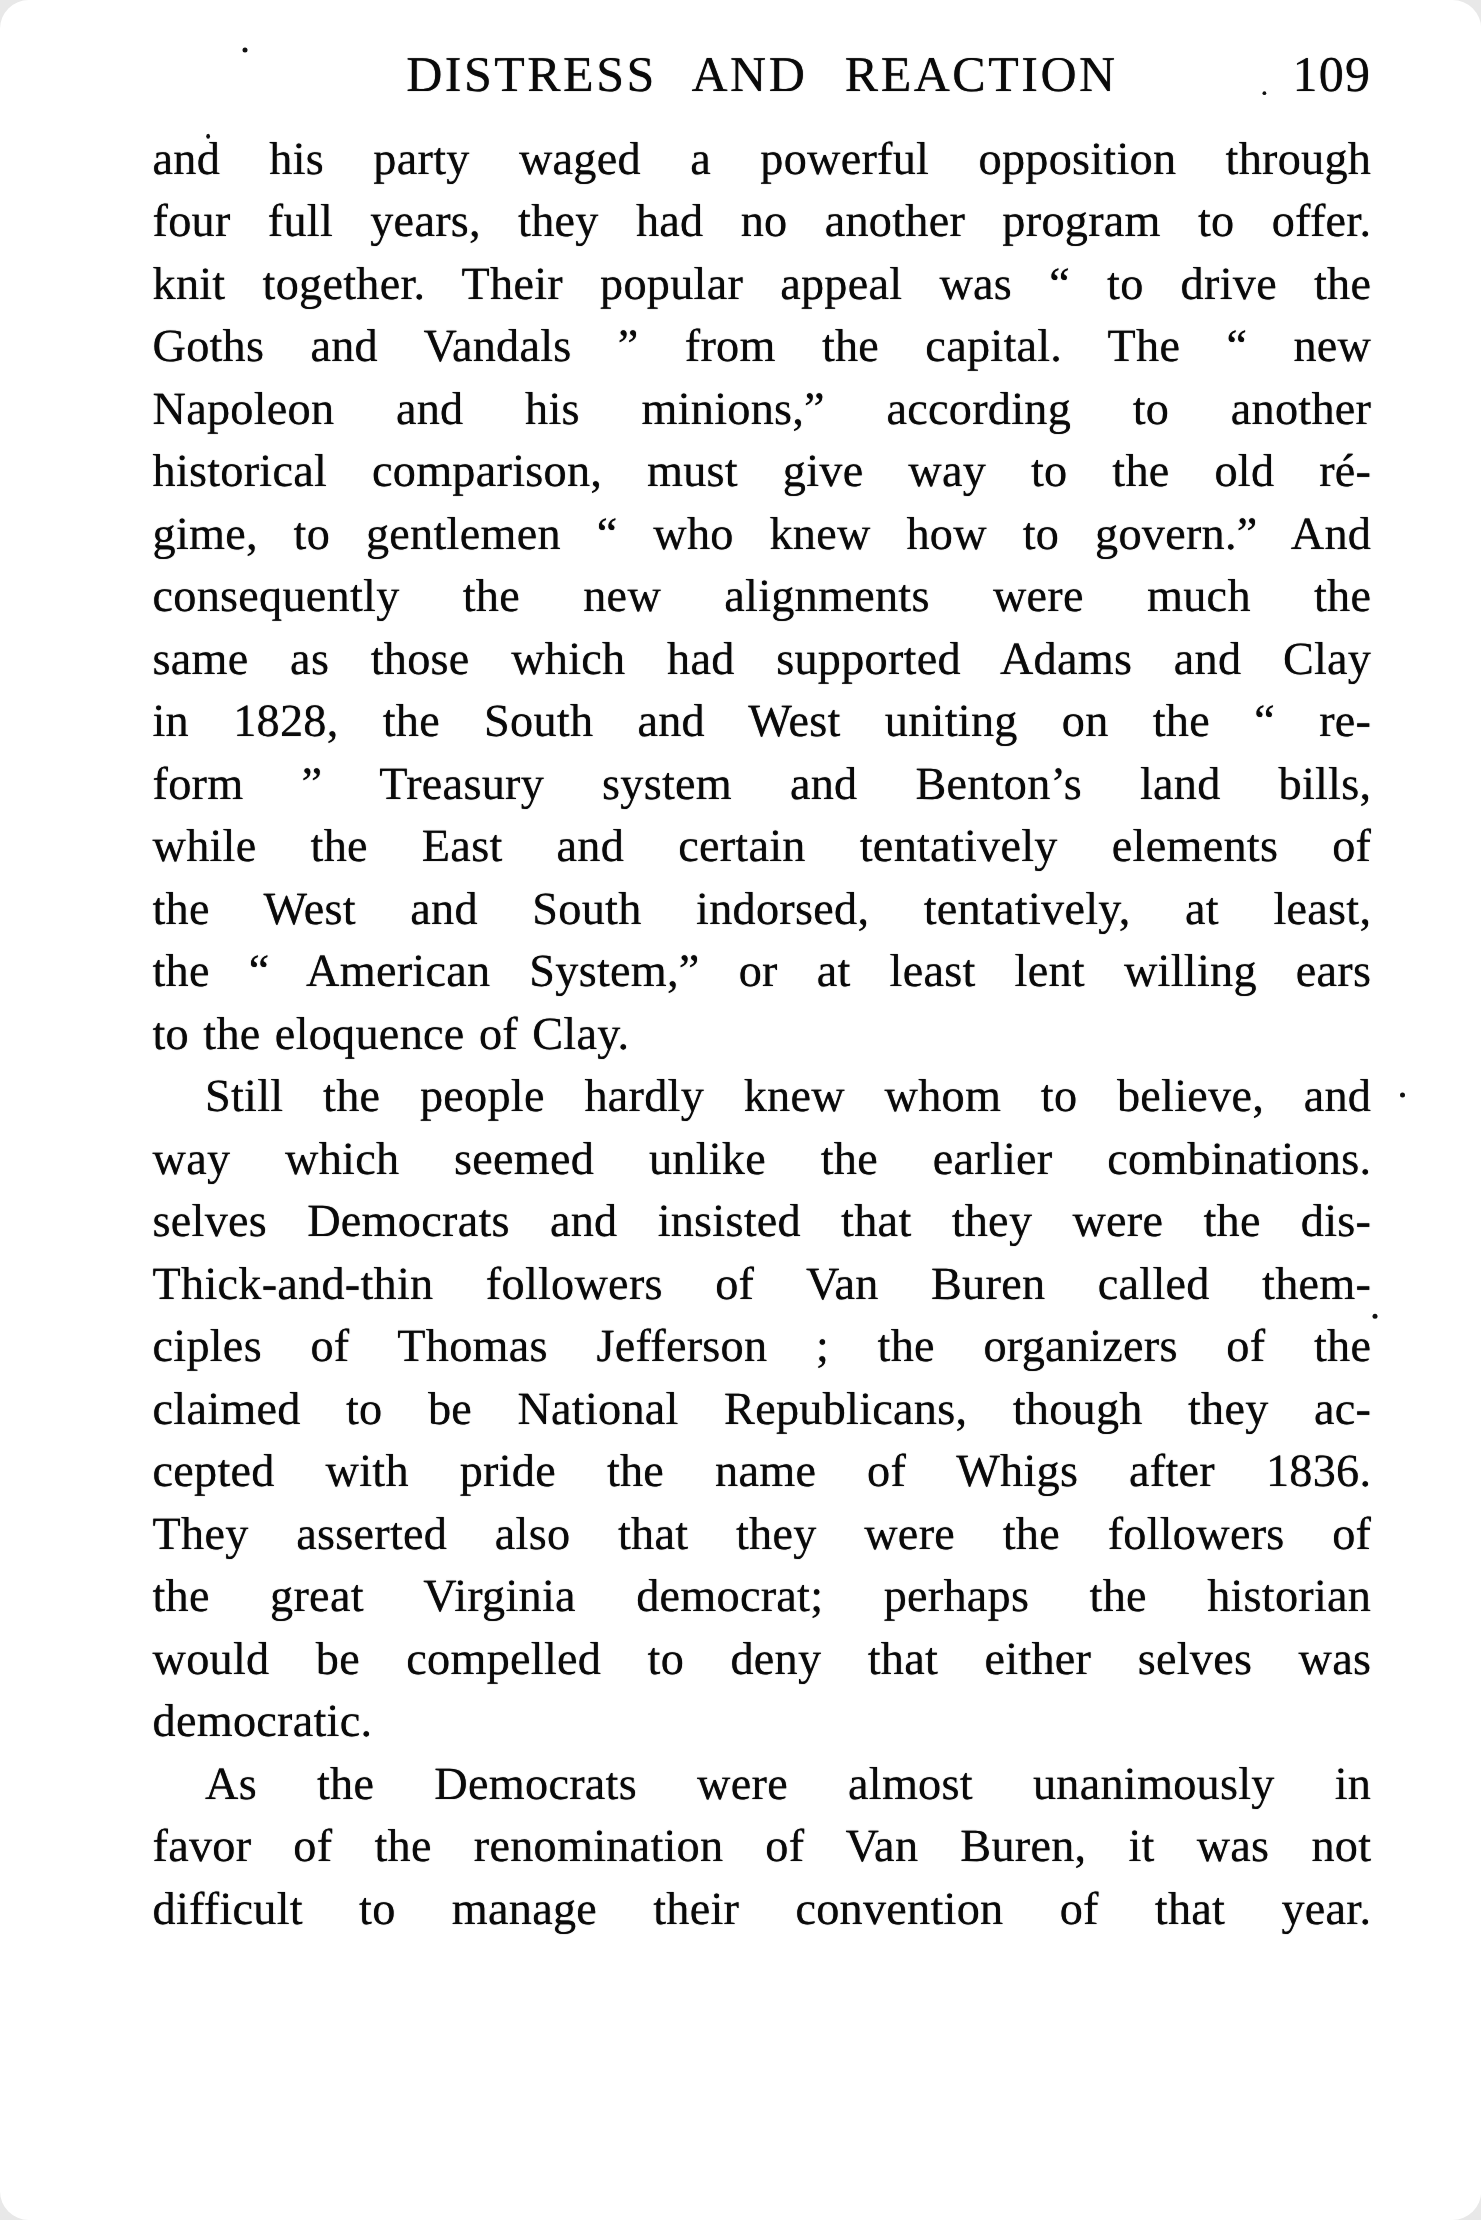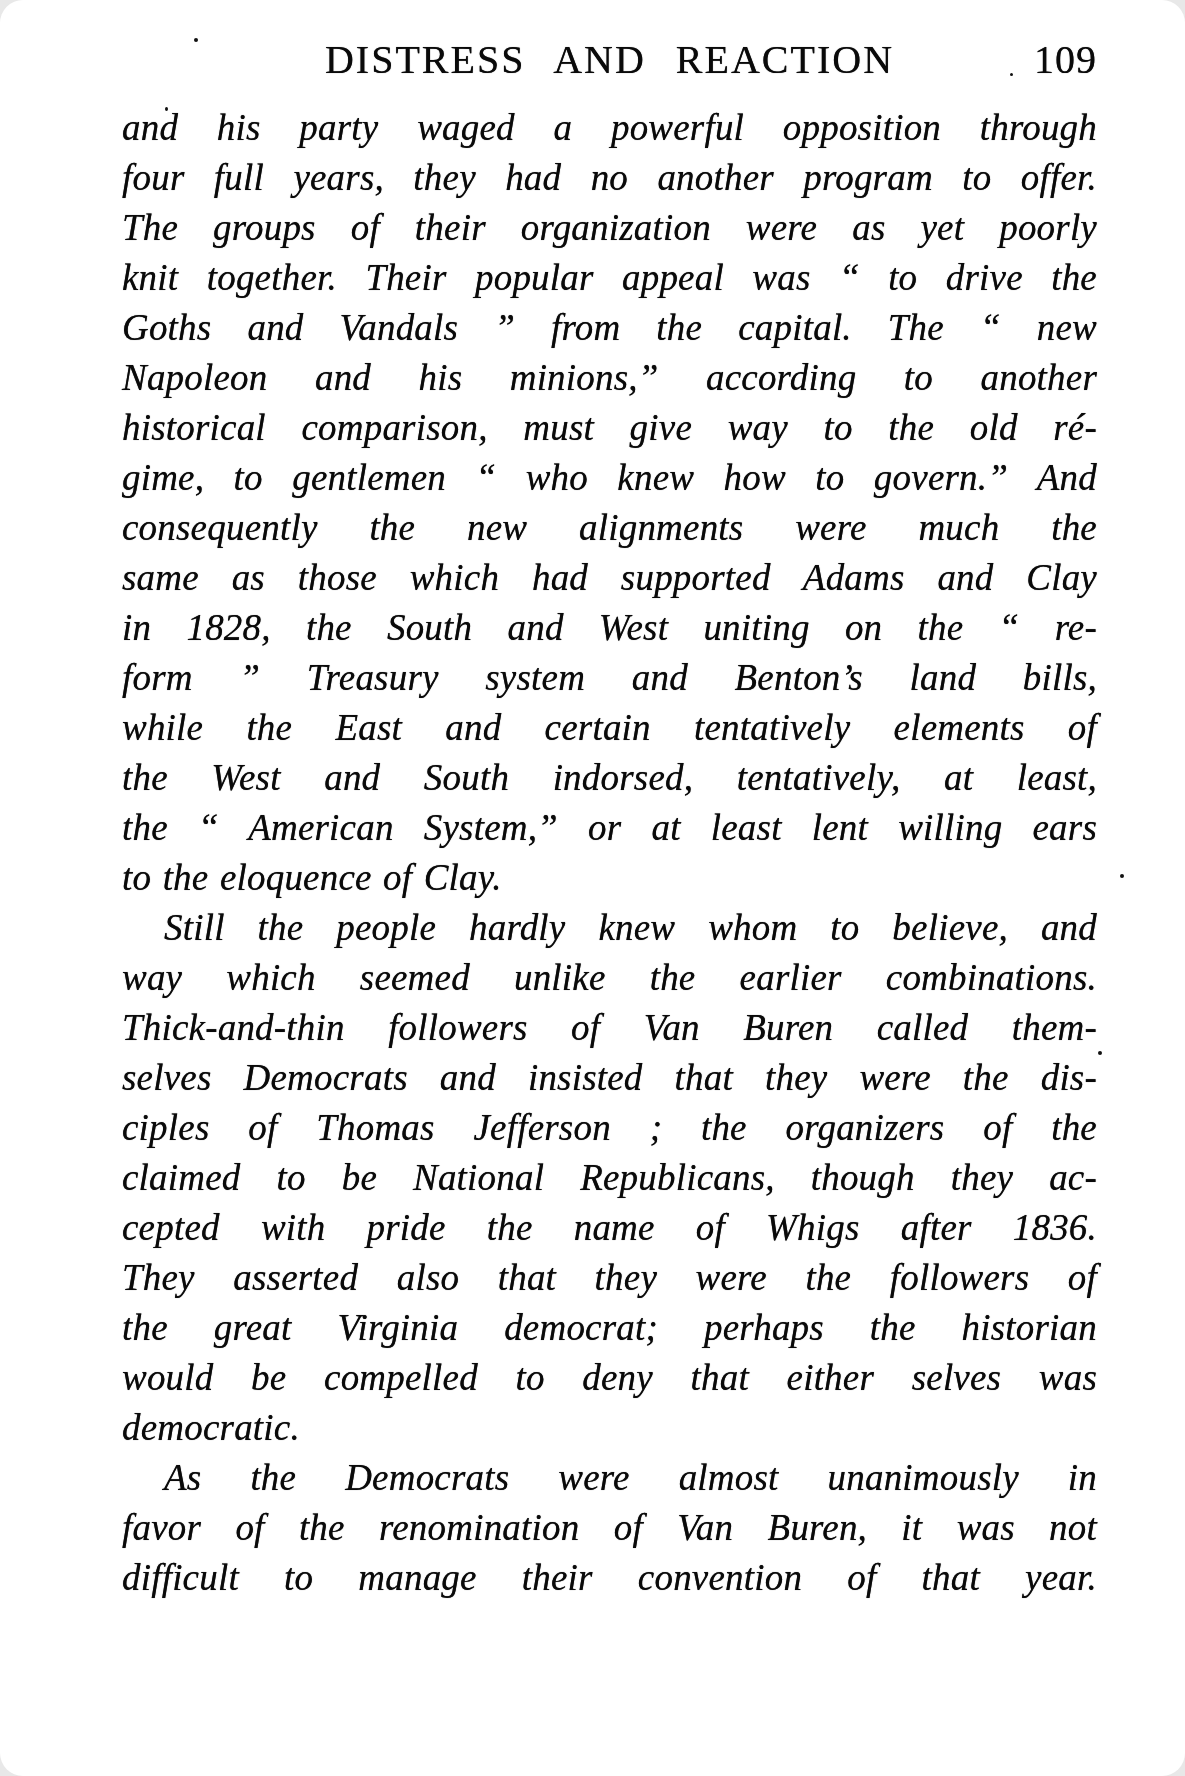--- a/index.html
+++ b/index.html
@@ -49,21 +49,20 @@
   .line {
     height: 50px;
     line-height: 50px;
     font-size: 37px;
     letter-spacing: 0.2px;
     word-spacing: 2px;
     text-align: justify;
     text-align-last: justify;
     white-space: normal;
     overflow: visible;
-    font-style: italic;
   }
   .line.flush {
     text-align-last: left;
   }
   .line.indent {
     text-indent: 42px;
   }
   .speck {
     position: absolute;
     background: #111;
@@ -76,38 +75,37 @@
 <div class="page">
 
   <div class="running-head">
     <span class="head-title">DISTRESS AND REACTION</span>
     <span class="page-num">109</span>
   </div>
 
   <div class="text-block" id="body-block">
       <div class="line">and his party waged a powerful opposition through</div>
       <div class="line">four full years, they had no another program to offer.</div>
-      <div class="line">The groups of their organization were as yet poorly</div>
       <div class="line">knit together. Their popular appeal was “ to drive the</div>
       <div class="line">Goths and Vandals ” from the capital. The “ new</div>
       <div class="line">Napoleon and his minions,” according to another</div>
       <div class="line">historical comparison, must give way to the old ré-</div>
       <div class="line">gime, to gentlemen “ who knew how to govern.” And</div>
       <div class="line">consequently the new alignments were much the</div>
       <div class="line">same as those which had supported Adams and Clay</div>
       <div class="line">in 1828, the South and West uniting on the “ re-</div>
       <div class="line">form ” Treasury system and Benton’s land bills,</div>
       <div class="line">while the East and certain tentatively elements of</div>
       <div class="line">the West and South indorsed, tentatively, at least,</div>
       <div class="line">the “ American System,” or at least lent willing ears</div>
       <div class="line flush">to the eloquence of Clay.</div>
       <div class="line indent">Still the people hardly knew whom to believe, and</div>
       <div class="line">way which seemed unlike the earlier combinations.</div>
+      <div class="line">selves Democrats and insisted that they were the dis-</div>
       <div class="line">Thick-and-thin followers of Van Buren called them-</div>
-      <div class="line">selves Democrats and insisted that they were the dis-</div>
       <div class="line">ciples of Thomas Jefferson ; the organizers of the</div>
       <div class="line">claimed to be National Republicans, though they ac-</div>
       <div class="line">cepted with pride the name of Whigs after 1836.</div>
       <div class="line">They asserted also that they were the followers of</div>
       <div class="line">the great Virginia democrat; perhaps the historian</div>
       <div class="line">would be compelled to deny that either selves was</div>
       <div class="line flush">democratic.</div>
       <div class="line indent">As the Democrats were almost unanimously in</div>
       <div class="line">favor of the renomination of Van Buren, it was not</div>
       <div class="line">difficult to manage their convention of that year.</div>

